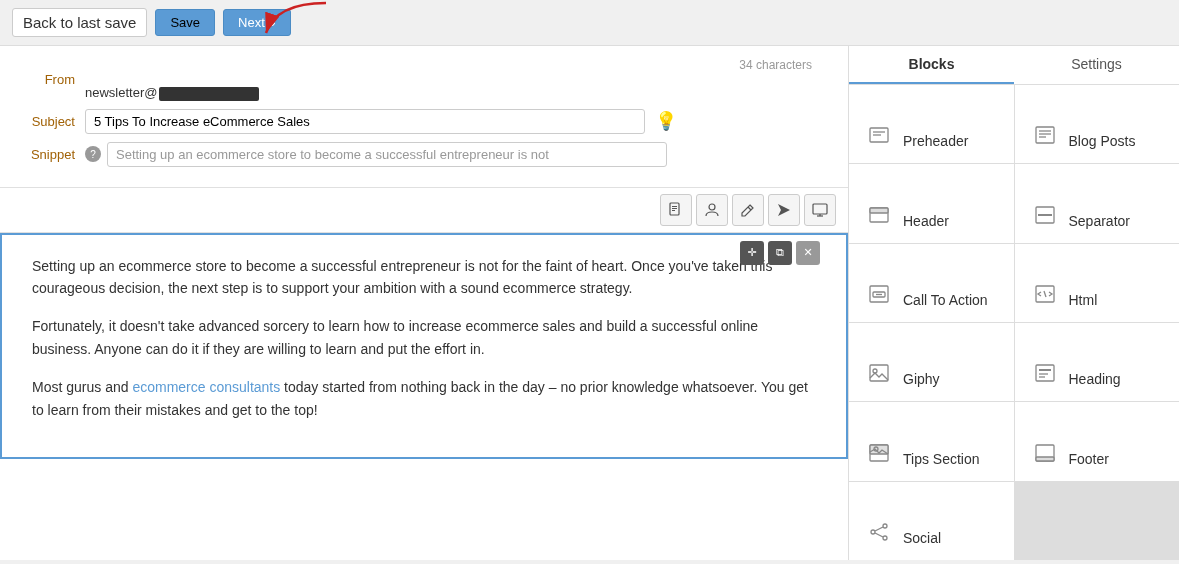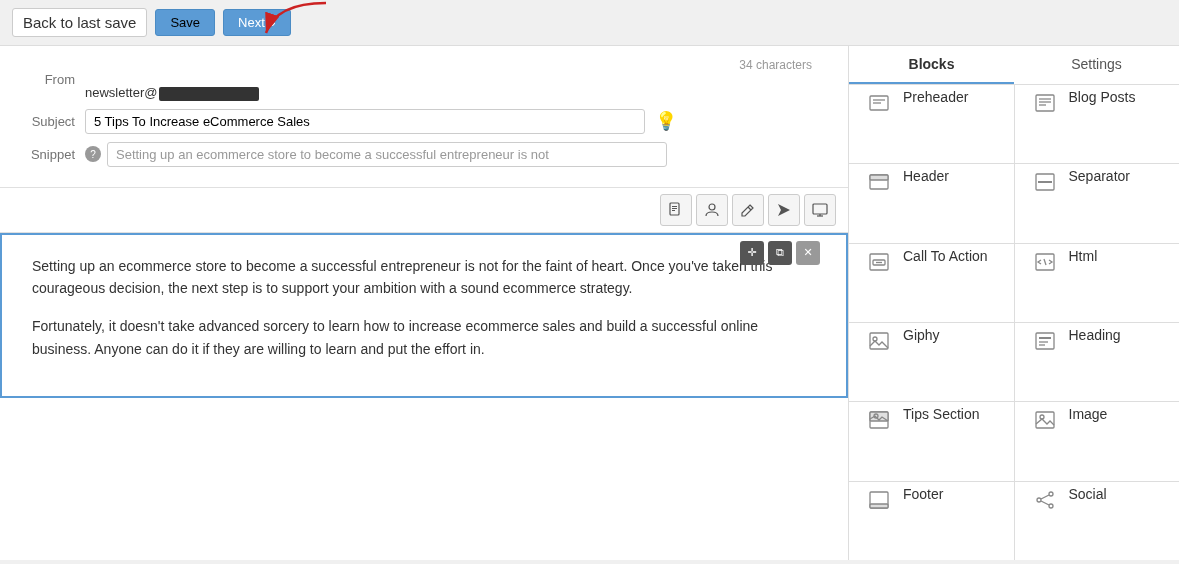--- a/index.html
+++ b/index.html
@@ -72,21 +72,21 @@
     }
 
     .meta-row {
       display: flex;
       align-items: center;
       margin-bottom: 8px;
       position: relative;
     }
     .meta-label {
       width: 65px;
-      color: #737373;
+      color: #a16207;
       font-size: 13px;
       text-align: right;
       padding-right: 10px;
       flex-shrink: 0;
     }
     .from-value {
       font-size: 13px;
       color: #333;
       margin-top: 27px;
     }
@@ -246,23 +246,23 @@
       display: grid;
       grid-template-columns: 1fr 1fr;
       gap: 1px;
       background: #ddd;
       overflow-y: auto;
       flex: 1;
     }
     .block-item {
       background: #fff;
       display: flex;
-      align-items: flex-start;
+      align-items: flex-end;
       gap: 10px;
-      padding: 4px 16px;
+      padding: 14px 16px;
       cursor: pointer;
       border: none;
     }
     .block-icon {
       width: 28px;
       height: 28px;
       display: flex;
       align-items: center;
       justify-content: center;
       color: #888;
@@ -369,20 +369,21 @@
     <div class="editor-area">
       <div class="editor-content">
         <div class="editor-controls">
           <button class="ctrl-btn">✛</button>
           <button class="ctrl-btn">⧉</button>
           <button class="ctrl-btn close-btn">✕</button>
         </div>
         <div class="editor-text">
           <p>Setting up an ecommerce store to become a successful entrepreneur is not for the faint of heart. Once you've taken this courageous decision, the next step is to support your ambition with a sound ecommerce strategy.</p>
           <p>Fortunately, it doesn't take advanced sorcery to learn how to increase ecommerce sales and build a successful online business. Anyone can do it if they are willing to learn and put the effort in.</p>
+          <p>Most gurus and <a href="#">ecommerce consultants</a> today started from nothing back in the day – no prior knowledge whatsoever. You get to learn from their mistakes and get to the top!</p>
         </div>
       </div>
     </div>
   </div>
 
   <div class="right-panel">
 
     <div class="panel-tabs">
       <div class="panel-tab active">Blocks</div>
       <div class="panel-tab">Settings</div>
@@ -485,30 +486,20 @@
             <rect x="2" y="3" width="18" height="16" rx="1"></rect>
             <rect x="2" y="3" width="18" height="9" rx="1" fill="#e0e0e0" stroke="#888"></rect>
             <circle cx="8" cy="7" r="2" stroke="#888"></circle>
             <polyline points="2,10 7,7 11,11 14,8 20,12" stroke="#888" fill="none"></polyline>
           </svg>
         </div>
         <span class="block-label">Tips Section</span>
       </div>
 
 
-      <div class="block-item">
-        <div class="block-icon">
-          <svg width="22" height="22" viewBox="0 0 22 22" fill="none" stroke="#888" stroke-width="1.3">
-            <rect x="2" y="3" width="18" height="16" rx="1"></rect>
-            <circle cx="8" cy="8" r="2"></circle>
-            <polyline points="2,15 8,10 13,15 16,12 20,16"></polyline>
-          </svg>
-        </div>
-        <span class="block-label">Image</span>
-      </div>
 
       <div class="block-item">
         <div class="block-icon">
           <svg width="22" height="22" viewBox="0 0 22 22" fill="none" stroke="#888" stroke-width="1.3">
             <rect x="2" y="3" width="18" height="16" rx="1"></rect>
             <rect x="2" y="15" width="18" height="4" rx="1" fill="#ddd" stroke="#888"></rect>
           </svg>
         </div>
         <span class="block-label">Footer</span>
       </div>

